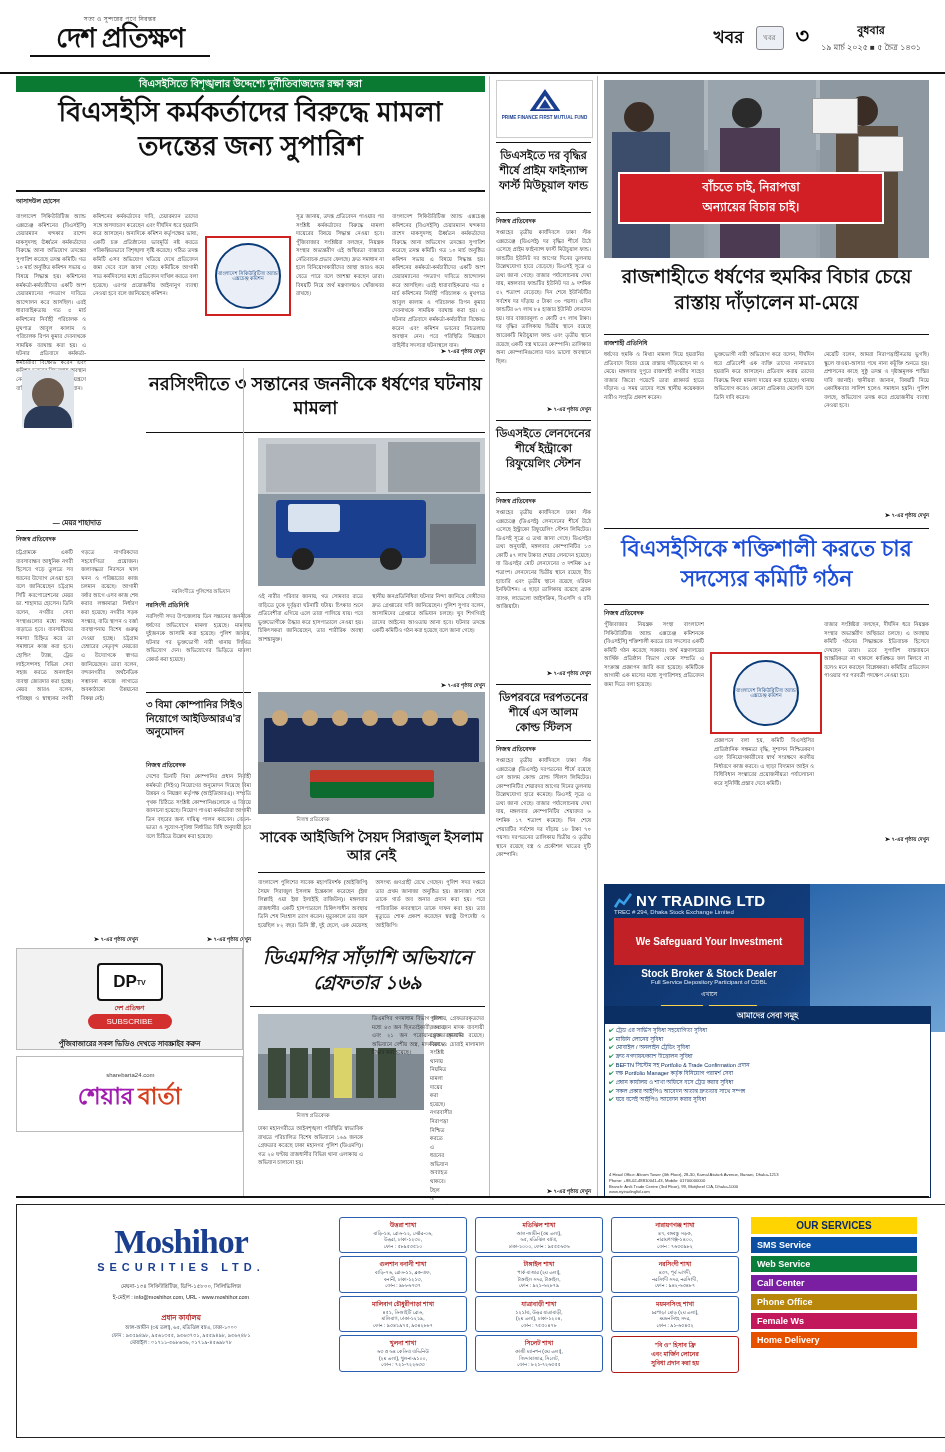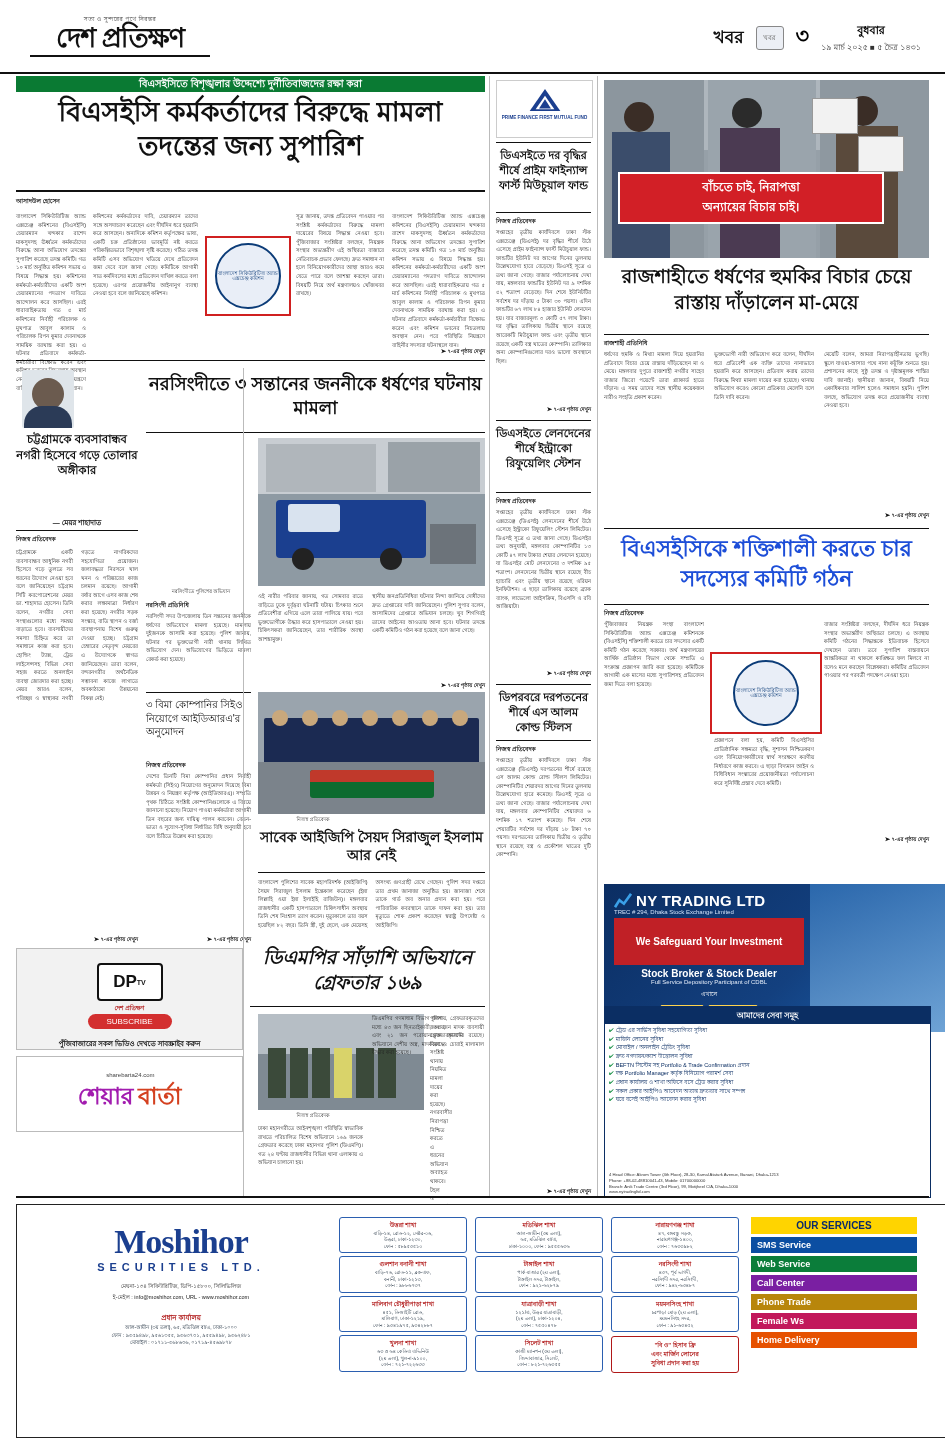--- a/index.html
+++ b/index.html
@@ -119,21 +119,20 @@
   <div class="colbox body" style="left:296px;top:212px;width:88px;height:142px;">সূত্র জানায়, তদন্ত প্রতিবেদন পাওয়ার পর সংশ্লিষ্ট কর্মকর্তাদের বিরুদ্ধে মামলা দায়েরের বিষয়ে সিদ্ধান্ত নেওয়া হবে। পুঁজিবাজার সংশ্লিষ্টরা বলছেন, নিয়ন্ত্রক সংস্থার অভ্যন্তরীণ এই অস্থিরতা বাজারে নেতিবাচক প্রভাব ফেলছে। দ্রুত সমাধান না হলে বিনিয়োগকারীদের আস্থা আরও কমে যেতে পারে বলে আশঙ্কা করছেন তারা। বিষয়টি নিয়ে অর্থ মন্ত্রণালয়ও খোঁজখবর রাখছে।</div>
   <div class="colbox body" style="left:392px;top:212px;width:93px;height:128px;">বাংলাদেশ সিকিউরিটিজ অ্যান্ড এক্সচেঞ্জ কমিশনের (বিএসইসি) চেয়ারম্যান খন্দকার রাশেদ মাকসুদসহ ঊর্ধ্বতন কর্মকর্তাদের বিরুদ্ধে আনা অভিযোগ তদন্তের সুপারিশ করেছে তদন্ত কমিটি। গত ১০ মার্চ অনুষ্ঠিত কমিশন সভায় এ বিষয়ে সিদ্ধান্ত হয়। কমিশনের কর্মকর্তা-কর্মচারীদের একটি অংশ চেয়ারম্যানের পদত্যাগ দাবিতে আন্দোলন করে আসছিল। এরই ধারাবাহিকতায় গত ৫ মার্চ কমিশনের নির্বাহী পরিচালক ও মুখপাত্র আবুল কালাম ও পরিচালক রিপন কুমার দেবনাথকে সাময়িক বরখাস্ত করা হয়। এ ঘটনার প্রতিবাদে কর্মকর্তা-কর্মচারীরা বিক্ষোভ করেন এবং কমিশন ভবনের নিচতলায় অবস্থান নেন। পরে পরিস্থিতি নিয়ন্ত্রণে বাহিনীর সদস্যরা ঘটনাস্থলে যান।</div>
   <div class="cont" style="position:absolute;left:392px;top:348px;width:93px;">➤ ৭-এর পৃষ্ঠায় দেখুন</div>
 
   <div style="position:absolute;left:16px;top:360px;width:469px;height:1px;background:#111;"></div>
 
   <div class="ph" style="left:22px;top:370px;width:52px;height:58px;background:#dfe5ea;border-radius:2px;">
     <div style="position:absolute;left:10px;top:8px;width:32px;height:32px;border-radius:50%;background:#6b5b4f;"></div>
     <div style="position:absolute;left:2px;top:36px;width:48px;height:22px;border-radius:18px 18px 0 0;background:#2b3b57;"></div>
   </div>
-  <div style="position:absolute;left:16px;top:432px;width:122px;text-align:center;font-size:11.5px;font-weight:bold;line-height:1.35;color:#111;">চট্টগ্রামকে ব্যবসাবান্ধব নগরী হিসেবে গড়ে তোলার অঙ্গীকার</div>
   <div style="position:absolute;left:16px;top:517px;width:122px;text-align:center;font-size:7px;font-weight:bold;color:#111;">— মেয়র শাহাদাত</div>
   <div style="position:absolute;left:16px;top:530px;width:122px;height:1px;background:#111;"></div>
   <div class="byline" style="position:absolute;left:16px;top:534px;">নিজস্ব প্রতিবেদক</div>
   <div class="colbox body cols2" style="left:16px;top:548px;width:122px;height:385px;">চট্টগ্রামকে একটি ব্যবসাবান্ধব আধুনিক নগরী হিসেবে গড়ে তুলতে সব ধরনের উদ্যোগ নেওয়া হবে বলে জানিয়েছেন চট্টগ্রাম সিটি করপোরেশনের মেয়র ডা. শাহাদাত হোসেন। তিনি বলেন, নগরীর সেবা সংস্থাগুলোর মধ্যে সমন্বয় বাড়াতে হবে। ব্যবসায়ীদের সমস্যা চিহ্নিত করে তা সমাধানে কাজ করা হবে। হোল্ডিং ট্যাক্স, ট্রেড লাইসেন্সসহ বিভিন্ন সেবা সহজ করতে অনলাইন ব্যবস্থা জোরদার করা হচ্ছে। মেয়র আরও বলেন, পরিচ্ছন্ন ও স্বাস্থ্যকর নগরী গড়তে নাগরিকদের সহযোগিতা প্রয়োজন। জলাবদ্ধতা নিরসনে খাল খনন ও পরিষ্কারের কাজ চলমান রয়েছে। আগামী বর্ষার আগে এসব কাজ শেষ করার লক্ষ্যমাত্রা নির্ধারণ করা হয়েছে। নগরীর সড়ক সংস্কার, বাতি স্থাপন ও বর্জ্য ব্যবস্থাপনায় বিশেষ গুরুত্ব দেওয়া হচ্ছে। চট্টগ্রাম চেম্বারের নেতৃবৃন্দ মেয়রের এ উদ্যোগকে স্বাগত জানিয়েছেন। তারা বলেন, বন্দরনগরীর অর্থনৈতিক সম্ভাবনা কাজে লাগাতে অবকাঠামো উন্নয়নের বিকল্প নেই।</div>
   <div class="cont" style="position:absolute;left:16px;top:936px;width:122px;">➤ ৭-এর পৃষ্ঠায় দেখুন</div>
 
   <div style="position:absolute;left:146px;top:372px;width:339px;text-align:center;font-size:18px;font-weight:bold;line-height:1.35;color:#111;">নরসিংদীতে ৩ সন্তানের জননীকে ধর্ষণের ঘটনায় মামলা</div>
   <div style="position:absolute;left:146px;top:432px;width:339px;height:1px;background:#111;"></div>
 
   <div class="ph" style="left:258px;top:438px;width:227px;height:148px;background:#a9b4bd;">
@@ -149,21 +148,21 @@
   </div>
   <div class="cap" style="position:absolute;left:146px;top:588px;width:110px;">নরসিংদীতে পুলিশের অভিযান</div>
 
   <div class="byline" style="position:absolute;left:146px;top:600px;">নরসিংদী প্রতিনিধি</div>
   <div class="colbox body" style="left:146px;top:612px;width:105px;height:68px;">নরসিংদী সদর উপজেলায় তিন সন্তানের জননীকে ধর্ষণের অভিযোগে মামলা হয়েছে। মামলায় দুইজনকে আসামি করা হয়েছে। পুলিশ জানায়, ঘটনার পর ভুক্তভোগী নারী থানায় লিখিত অভিযোগ দেন। অভিযোগের ভিত্তিতে মামলা রেকর্ড করা হয়েছে।</div>
   <div class="colbox body" style="left:258px;top:592px;width:105px;height:88px;">ওই নারীর পরিবার জানায়, গত সোমবার রাতে বাড়িতে ঢুকে দুর্বৃত্তরা ঘটনাটি ঘটায়। চিৎকার শুনে প্রতিবেশীরা এগিয়ে এলে তারা পালিয়ে যায়। পরে ভুক্তভোগীকে উদ্ধার করে হাসপাতালে নেওয়া হয়। চিকিৎসকরা জানিয়েছেন, তার শারীরিক অবস্থা আশঙ্কামুক্ত।</div>
   <div class="colbox body" style="left:372px;top:592px;width:113px;height:88px;">স্থানীয় জনপ্রতিনিধিরা ঘটনার নিন্দা জানিয়ে দোষীদের দ্রুত গ্রেপ্তারের দাবি জানিয়েছেন। পুলিশ সুপার বলেন, আসামিদের গ্রেপ্তারে অভিযান চলছে। খুব শিগগিরই তাদের আইনের আওতায় আনা হবে। ঘটনার তদন্তে একটি কমিটিও গঠন করা হয়েছে বলে জানা গেছে।</div>
   <div class="cont" style="position:absolute;left:372px;top:682px;width:113px;">➤ ৭-এর পৃষ্ঠায় দেখুন</div>
 
   <div style="position:absolute;left:146px;top:692px;width:105px;height:1px;background:#111;"></div>
-  <div style="position:absolute;left:146px;top:698px;width:105px;font-size:10px;font-weight:normal;line-height:1.35;color:#111;">৩ বিমা কোম্পানির সিইও নিয়োগে আইডিআরএ'র অনুমোদন</div>
+  <div style="position:absolute;left:146px;top:698px;width:105px;font-size:10px;font-weight:bold;line-height:1.35;color:#111;">৩ বিমা কোম্পানির সিইও নিয়োগে আইডিআরএ'র অনুমোদন</div>
   <div class="byline" style="position:absolute;left:146px;top:760px;">নিজস্ব প্রতিবেদক</div>
   <div class="colbox body" style="left:146px;top:772px;width:105px;height:160px;">দেশের তিনটি বিমা কোম্পানির প্রধান নির্বাহী কর্মকর্তা (সিইও) নিয়োগের অনুমোদন দিয়েছে বিমা উন্নয়ন ও নিয়ন্ত্রণ কর্তৃপক্ষ (আইডিআরএ)। সম্প্রতি পৃথক চিঠিতে সংশ্লিষ্ট কোম্পানিগুলোকে এ বিষয়ে জানানো হয়েছে। নিয়োগ পাওয়া কর্মকর্তারা আগামী তিন বছরের জন্য দায়িত্ব পালন করবেন। বেতন-ভাতা ও সুযোগ-সুবিধা নির্ধারিত বিধি অনুযায়ী হবে বলে চিঠিতে উল্লেখ করা হয়েছে।</div>
   <div class="cont" style="position:absolute;left:146px;top:936px;width:105px;">➤ ৭-এর পৃষ্ঠায় দেখুন</div>
 
   <div class="ph" style="left:258px;top:692px;width:227px;height:122px;background:#8d97a1;">
     <div style="position:absolute;left:0;top:0;width:227px;height:70px;background:#9aa4ad;"></div>
     <div style="position:absolute;left:6px;top:26px;width:215px;height:46px;background:#1b2a52;border-radius:2px;"></div>
     <div style="position:absolute;left:14px;top:18px;width:16px;height:16px;border-radius:50%;background:#c9a87c;"></div>
     <div style="position:absolute;left:44px;top:18px;width:16px;height:16px;border-radius:50%;background:#c9a87c;"></div>
     <div style="position:absolute;left:74px;top:18px;width:16px;height:16px;border-radius:50%;background:#c9a87c;"></div>
@@ -437,20 +436,20 @@
 এবং মার্জিন লোনের
 সুবিধা প্রদান করা হয়</div>
       </div>
     </div>
 
     <div class="svcbox" style="position:absolute;left:734px;top:12px;width:166px;">
       <div class="title">OUR SERVICES</div>
       <div class="row" style="background:#0b4ea2;">SMS Service</div>
       <div class="row" style="background:#0b7d3a;">Web Service</div>
       <div class="row" style="background:#7a1fa2;">Call Center</div>
-      <div class="row" style="background:#b8860b;">Phone Trade</div>
+      <div class="row" style="background:#b8860b;">Phone Office</div>
       <div class="row" style="background:#c2185b;">Female Ws</div>
       <div class="row" style="background:#e65100;">Home Delivery</div>
     </div>
   </div>
 
   <div style="position:absolute;left:16px;top:1196px;width:913px;height:2px;background:#111;"></div>
 </div>
 
 </body></html>

